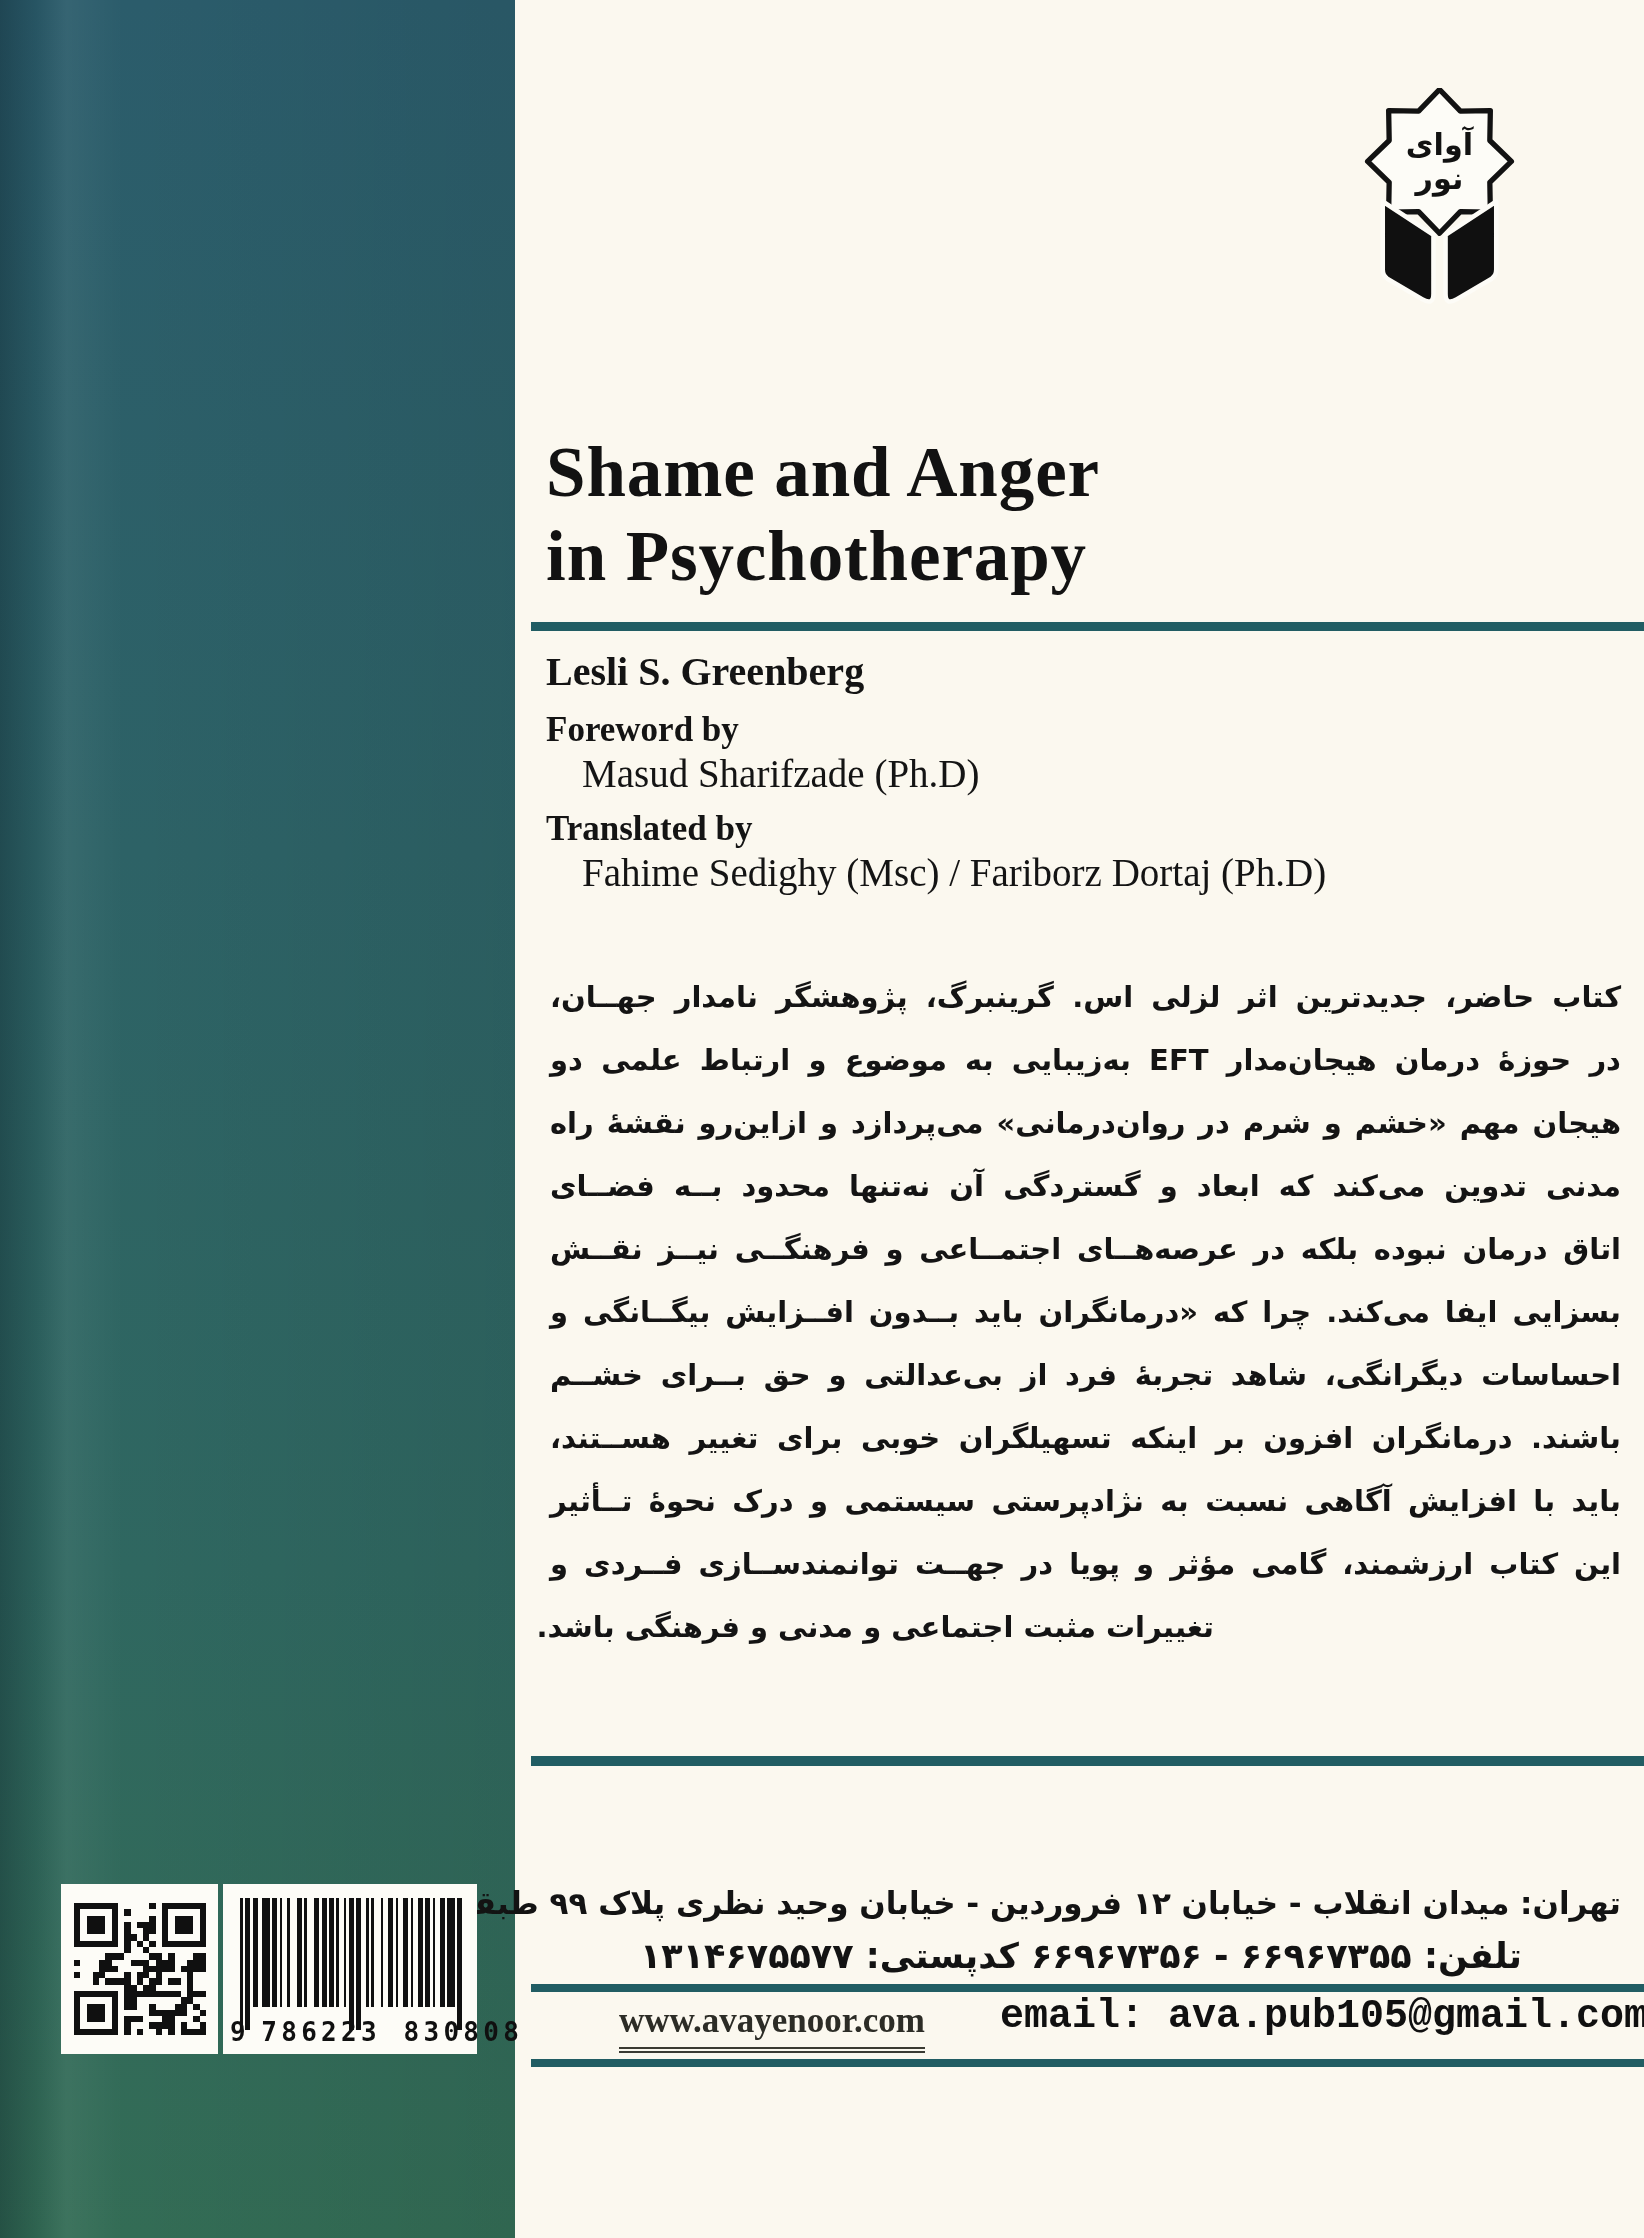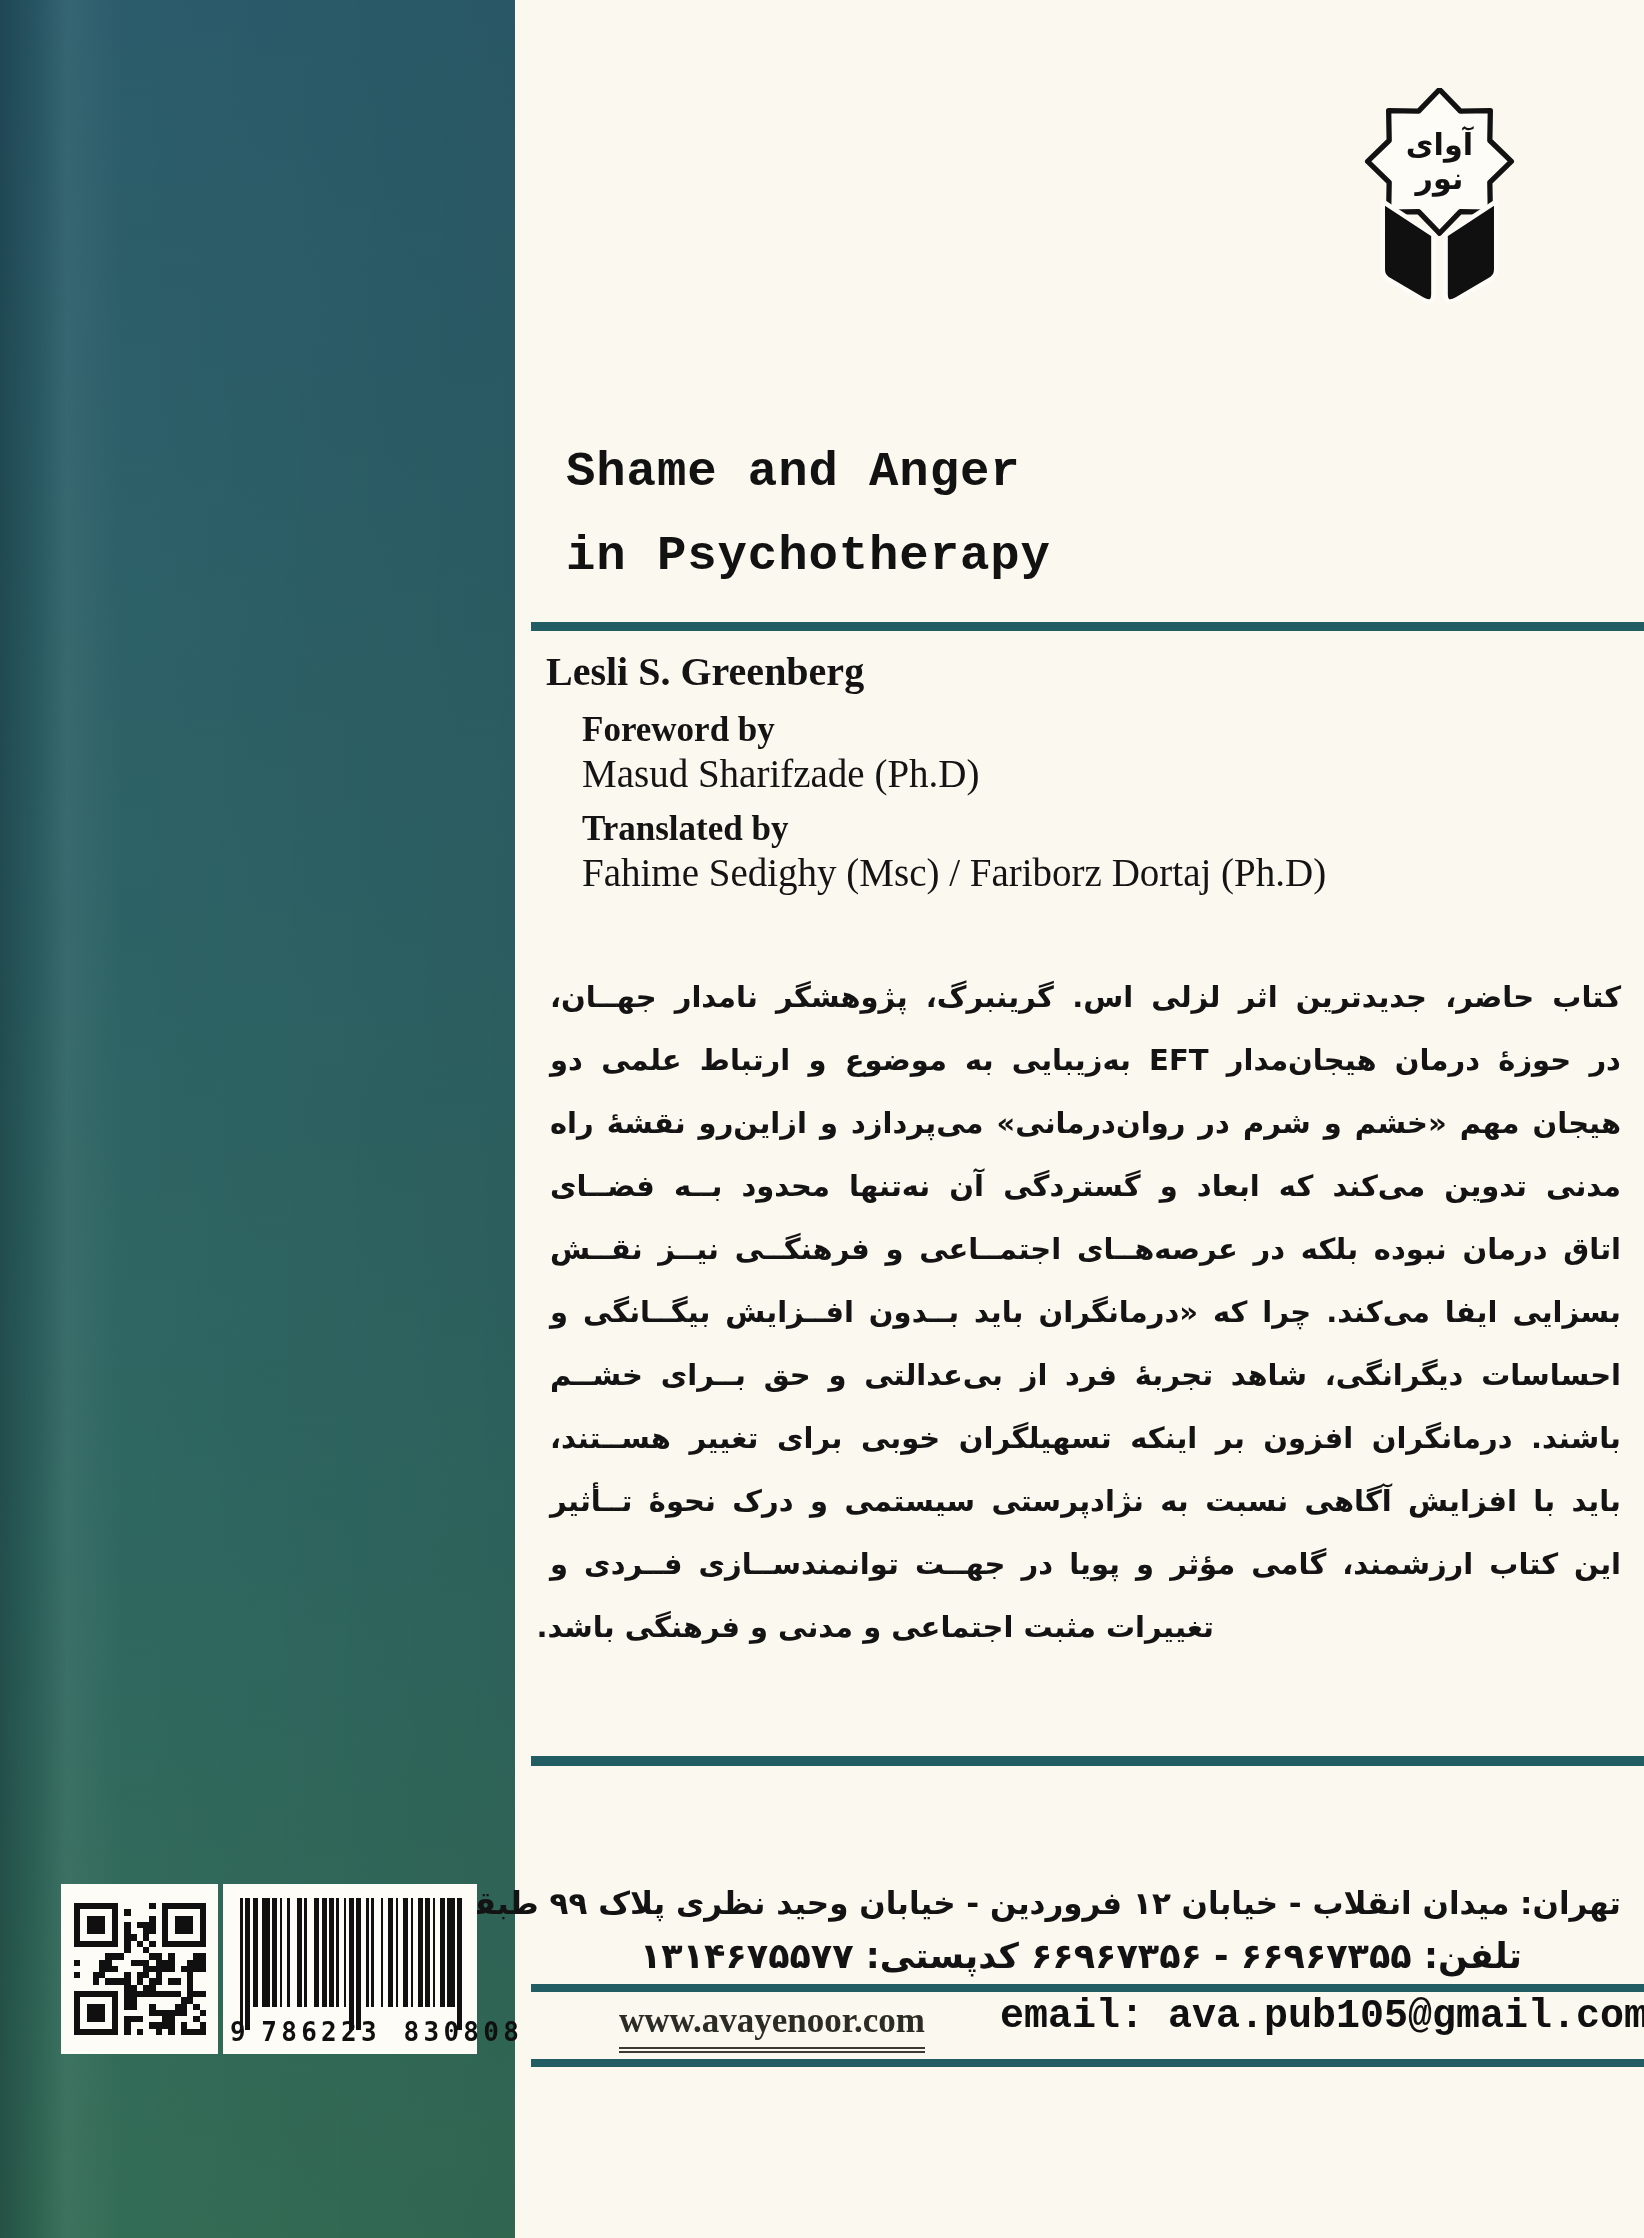--- a/index.html
+++ b/index.html
@@ -17,27 +17,27 @@
   .rule1{top:622px;height:8.7px;}
   .rule2{top:1756px;height:9.5px;}
   .rule3{top:1984px;height:7.8px;}
   .rule4{top:2059px;height:7.8px;}
   
   .logo{position:absolute;top:88px;right:126px;width:159px;height:227px;}
   .logo svg{width:100%;height:100%;}
   .logo text{font-family:"DejaVu Sans",sans-serif;font-weight:bold;fill:#121212;}
   
   .title-block{position:absolute;left:31px;top:430px;color:#121212;
-    font-family:Liberation Mono, monospace;font-weight:bold;
-    font-size:49px;line-height:84px;letter-spacing:0.9px;white-space:nowrap;margin-left:20px;}
+    font-family:Liberation Serif, serif;font-weight:bold;
+    font-size:71px;line-height:84px;letter-spacing:0.9px;white-space:nowrap;}
   
   .credits{position:absolute;left:31px;top:648px;color:#141414;
     font-family:"Liberation Serif","DejaVu Serif",serif;white-space:nowrap;}
   .credits .author{font-size:40px;font-weight:bold;line-height:47px;margin-bottom:14px;}
-  .credits .label{font-size:35px;font-weight:bold;line-height:42px;margin-left:36px;}
+  .credits .label{font-size:35px;font-weight:bold;line-height:42px;}
   .credits .name{font-size:39px;line-height:45px;margin-left:36px;}
   .credits .mt{margin-top:12px;}
   
   .desc{position:absolute;left:35px;right:24px;top:966px;color:#141414;}
   .desc-line{direction:rtl;height:63px;line-height:63px;font-size:29px;font-weight:bold;
     text-align:justify;text-align-last:justify;white-space:nowrap;
     font-family:"DejaVu Sans",sans-serif;}
   .desc-line.last{text-align-last:center;margin-left:0;margin-right:407px;}
   
   .contact-line{position:absolute;left:26px;right:24px;text-align:center;direction:rtl;

